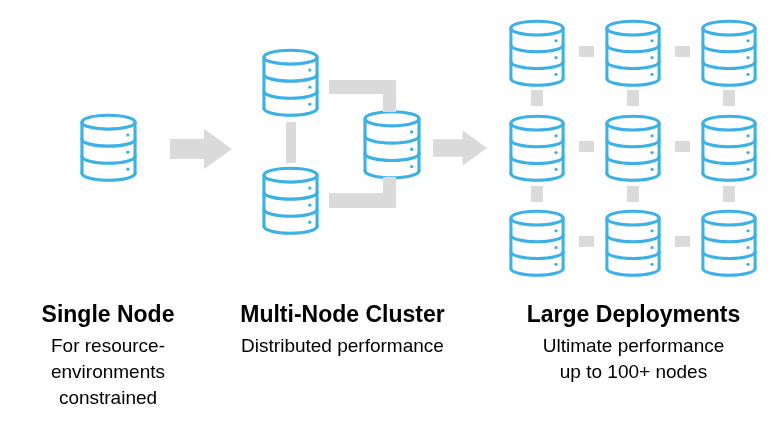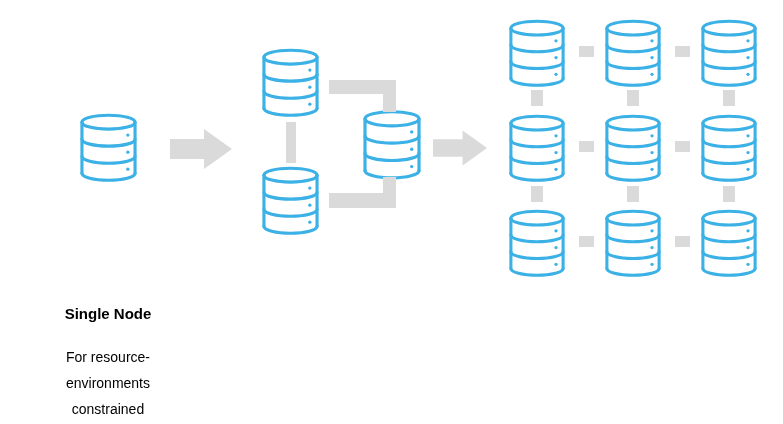--- a/index.html
+++ b/index.html
@@ -20,22 +20,22 @@
 
   
   .conn { position: absolute; background: var(--connector, #DADADA); }
 
   
   .arrow { position: absolute; color: var(--connector, #DADADA); }
   .arrow svg { display: block; width: 100%; height: 100%; }
 
   
   .caption { position: absolute; text-align: center; color: var(--text, #000000); }
-  .caption .title { font-size: 15px; font-weight: bold; line-height: 26px; margin-bottom: 17px; }
-  .caption .line  { font-size: 14px; line-height: 26px; }
+  .caption .title { font-size: 23px; font-weight: bold; line-height: 26px; margin-bottom: 6px; }
+  .caption .line  { font-size: 19px; line-height: 26px; }
 
   .defs { position: absolute; width: 0; height: 0; overflow: hidden; }
 </style>
 </head>
 <body>
 
 <svg class="defs" aria-hidden="true">
   <defs>
     <symbol id="db-symbol" viewBox="0 0 64 74">
       <g fill="none" stroke="currentColor" stroke-width="3.4" stroke-linecap="round">
@@ -163,16 +163,23 @@
   <div class="conn" style="left:723px; top:186px; width:12px; height:16px"></div>
 
   <div class="caption" style="left:8px; top:301px; width:200px">
     <div class="title">Single Node</div>
     <div class="line">For resource-</div>
     <div class="line">environments</div>
     <div class="line">constrained</div>
   </div>
 
   <div class="caption" style="left:230px; top:301px; width:225px">
+    <div class="title">Multi-Node Cluster</div>
+    <div class="line">Distributed performance</div>
   </div>
 
+  <div class="caption" style="left:521px; top:301px; width:225px">
+    <div class="title">Large Deployments</div>
+    <div class="line">Ultimate performance</div>
+    <div class="line">up to 100+ nodes</div>
+  </div>
 
 </div>
 
 </body></html>

